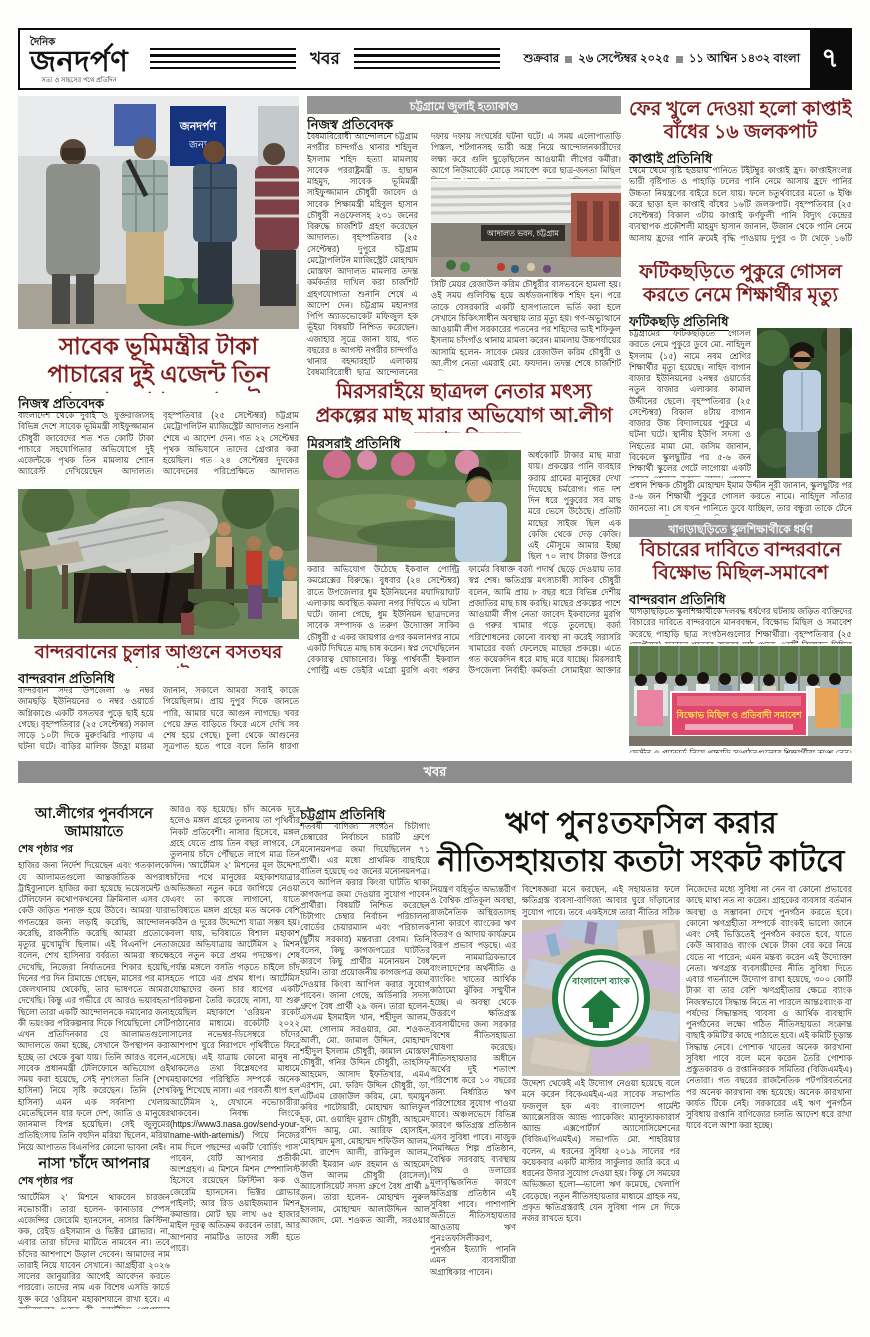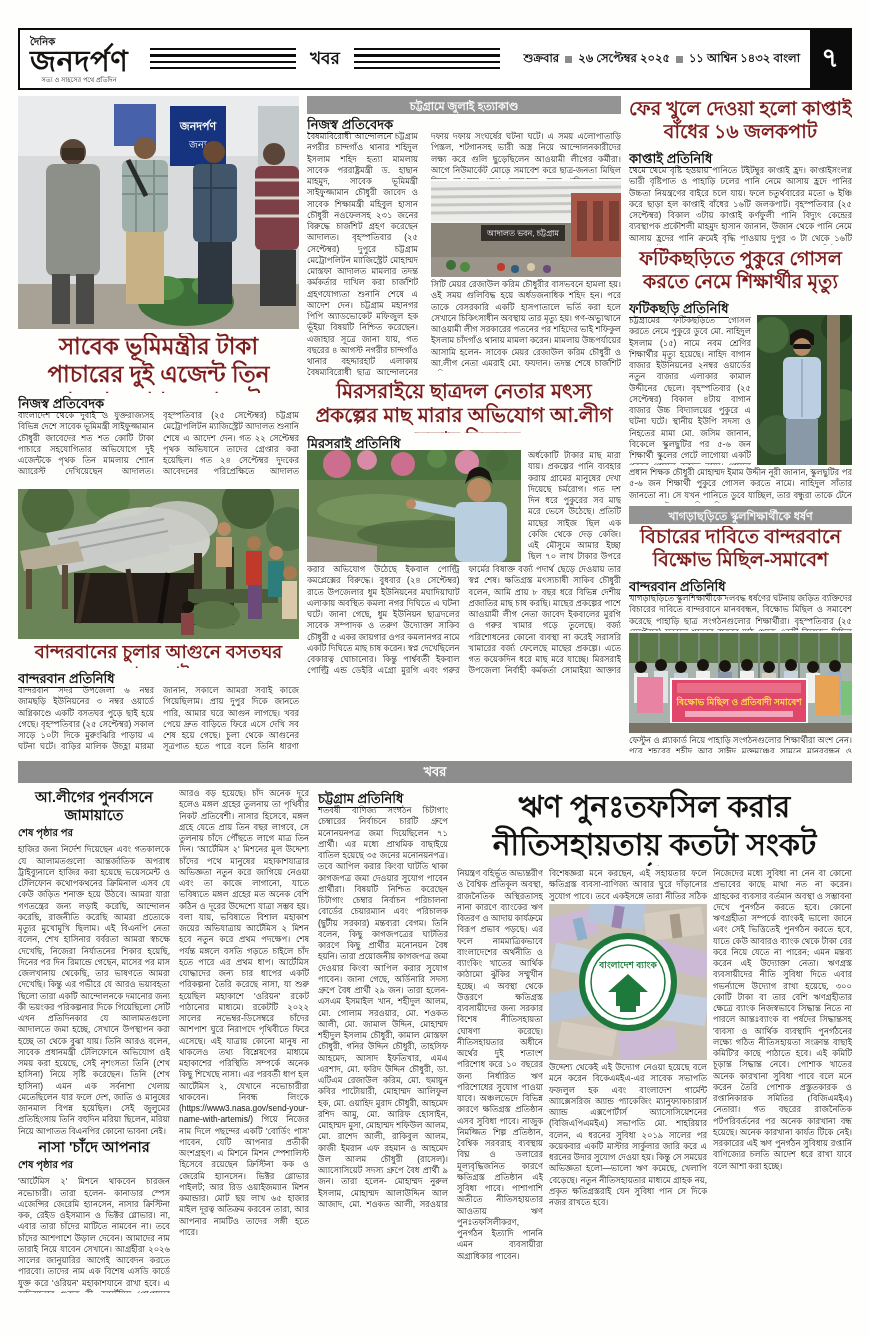--- a/index.html
+++ b/index.html
@@ -34,21 +34,21 @@
   .byline { font-size:13px; font-weight:bold; border-bottom:1px solid #151311; padding-bottom:1px; }
   .bt { font-size:8.4px; line-height:1.34; text-align:justify; overflow:hidden; }
   .cols2 { column-count:2; column-gap:9px; }
   .kicker { background:#949494; color:#fff; font-weight:bold; font-size:11px; text-align:center;
     padding:2px 0 3px; height:18px; overflow:hidden; }
   .photo { display:block; background:#ccc; }
   .divider { height:22px; background:#8d8d8d; color:#fff; font-weight:bold; font-size:13px;
     display:flex; align-items:center; justify-content:center; margin-top:8px; }
 
   
-  .bottom-grid { display:grid; grid-template-columns:152px 130px 130px 1fr; column-gap:9px; margin-top:5px; height:505px; overflow:hidden; }
+  .bottom-grid { display:grid; grid-template-columns:152px 130px 130px 1fr; margin-top:21px; height:505px; overflow:hidden; }
   .bhl { font-size:14.5px; font-weight:900; text-align:center; line-height:1.25; }
   .cont { font-size:10px; font-weight:bold; margin:1px 0 2px; }
   .subhead { font-weight:bold; }
   .loan-hl { font-size:30px; font-weight:900; text-align:center; line-height:1.25; height:78px; overflow:hidden; }
   .loan-body { display:flex; gap:6px; margin-top:2px; height:398px; overflow:hidden; }
   .loan-colA { width:86px; flex:none; }
   .loan-colMid { width:158px; flex:none; }
   .loan-colB { flex:1;font-family:Liberation Serif, serif; }
   .h-clip { overflow:hidden; }
 </style>
@@ -234,21 +234,21 @@
       </article>
     </section>
 
     <section class="colR">
       <article>
         <h2 class="hl hl-20">ফের খুলে দেওয়া হলো কাপ্তাই বাঁধের ১৬ জলকপাট</h2>
         <div class="byl-row"><span class="byline">কাপ্তাই প্রতিনিধি</span></div>
         <div class="bt" style="height:80px">থেমে থেমে বৃষ্টি হওয়ায় পানিতে টইটম্বুর কাপ্তাই হ্রদ। কাপ্তাইসংলগ্ন ভারী বৃষ্টিপাত ও পাহাড়ি ঢলের পানি নেমে আসায় হ্রদে পানির উচ্চতা নিয়ন্ত্রণের বাইরে চলে যায়। ফলে চতুর্থবারের মতো ৬ ইঞ্চি করে ছাড়া হল কাপ্তাই বাঁধের ১৬টি জলকপাট। বৃহস্পতিবার (২৫ সেপ্টেম্বর) বিকাল ৩টায় কাপ্তাই কর্ণফুলী পানি বিদ্যুৎ কেন্দ্রের ব্যবস্থাপক প্রকৌশলী মাহমুদ হাসান জানান, উজান থেকে পানি নেমে আসায় হ্রদের পানি ক্রমেই বৃদ্ধি পাওয়ায় দুপুর ৩ টা থেকে ১৬টি জলকপাট ছাড়া হয়েছে। এতে প্রতি সেকেন্ডে ৯ হাজার কিউসেক পানি কাপ্তাই লেক হতে কর্ণফুলী নদীতে নিষ্কাশন হচ্ছে। বর্তমানে কাপ্তাই লেকের পানির উচ্চতা ১০৮.৪৬ ফুট মীনস সি লেভেল অর্থাৎ বিপদ সীমার উপরে রয়েছে। কাপ্তাই বাঁধের পানির ধারণ ক্ষমতা ১০৯ এমএসএল। উল্লেখ্য, চলতি মাসের ৮ সেপ্টেম্বর হ্রদে পানি কম থাকার দরুণ ১৬টি জলকপাট বন্ধ করা হয়েছিল।</div>
       </article>
 
-      <article style="margin-top:3px">
+      <article style="margin-top:16px">
         <h2 class="hl hl-20">ফটিকছড়িতে পুকুরে গোসল করতে নেমে শিক্ষার্থীর মৃত্যু</h2>
         <div class="byl-row"><span class="byline">ফটিকছড়ি প্রতিনিধি</span></div>
         <div style="display:flex; gap:6px; height:150px; overflow:hidden">
           <div class="bt" style="flex:1">চট্টগ্রামের ফটিকছড়িতে গোসল করতে নেমে পুকুরে ডুবে মো. নাহিদুল ইসলাম (১৫) নামে নবম শ্রেণির শিক্ষার্থীর মৃত্যু হয়েছে। নাহিদ বাগান বাজার ইউনিয়নের ২নম্বর ওয়ার্ডের নতুন বাজার এলাকার কামাল উদ্দীনের ছেলে। বৃহস্পতিবার (২৫ সেপ্টেম্বর) বিকাল ৪টায় বাগান বাজার উচ্চ বিদ্যালয়ের পুকুরে এ ঘটনা ঘটে। স্থানীয় ইউপি সদস্য ও নিহতের মামা মো. জসিম জানান, বিকেলে স্কুলছুটির পর ৫-৬ জন শিক্ষার্থী স্কুলের গেটে লাগোয়া একটি পুকুরে গোসল করতে নামে। গোসল শেষে বাকিরা উঠে আসলেও নাহিদ উঠতে পারেনি। পরে ফায়ার সার্ভিস ও স্থানীয়রা পুকুরে নেমে তার মরদেহ উদ্ধার করে।</div>
           <svg class="photo" width="95" height="150" viewBox="0 0 95 150">
             <rect width="95" height="150" fill="#33502c"></rect>
             <circle cx="14" cy="20" r="18" fill="#476b3a"></circle>
               <circle cx="80" cy="12" r="16" fill="#2a4023"></circle>
             <circle cx="20" cy="120" r="20" fill="#3f6038"></circle>
               <circle cx="86" cy="90" r="16" fill="#476b3a"></circle>

